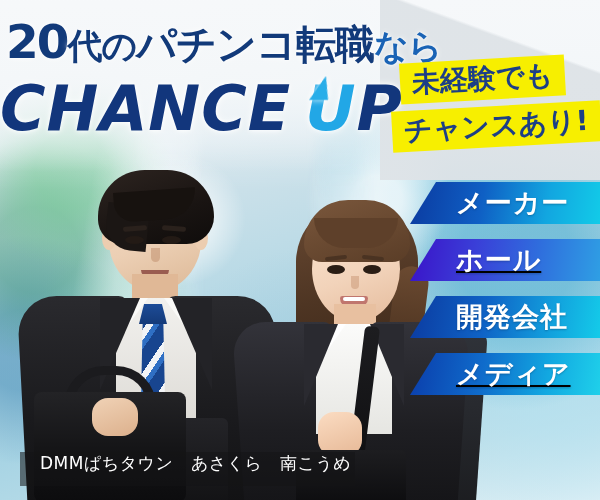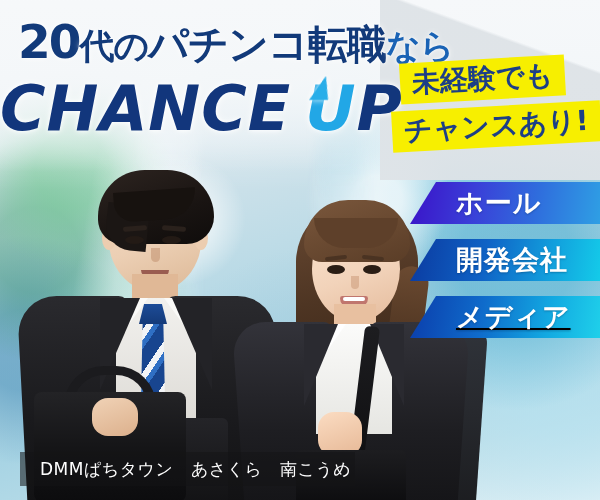--- a/index.html
+++ b/index.html
@@ -46,21 +46,21 @@
   }
   .diag-grey{
     position:absolute;top:-40px;right:-40px;
     width:260px;height:220px;
     background:linear-gradient(200deg,rgba(255,255,255,0) 40%,rgba(222,227,231,.95) 41%);
     transform:rotate(0deg);
   }
 
   
   .headline{
-    position:absolute;left:18px;top:14px;
+    position:absolute;left:6px;top:14px;
     white-space:nowrap;
     font-family:"DejaVu Sans","Liberation Sans",sans-serif;
     font-weight:700;
     font-size:40px;
     letter-spacing:-1px;
     color:#123a7a;
     text-shadow:0 0 3px rgba(255,255,255,.95),0 0 7px rgba(255,255,255,.8);
   }
   .headline .num{font-size:47px;letter-spacing:-2px;}
   .headline .small{font-size:35px;}
@@ -257,32 +257,32 @@
     clip-path:polygon(26px 0,100% 0,100% 100%,0 100%);
     box-shadow:0 1px 3px rgba(0,0,0,.22);
   }
   .bar span{
     font-family:"DejaVu Sans","Liberation Sans",sans-serif;
     font-weight:700;font-size:27px;color:#fff;
     letter-spacing:1px;white-space:nowrap;
     text-shadow:0 1px 2px rgba(0,40,80,.35);
   }
   .bar.b1{background:linear-gradient(100deg,#0b3aa0 0%,#0f5fc4 38%,#12a6e0 72%,#12cbe8 100%);}
-  .bar.b2{background:linear-gradient(100deg,#3a12c8 0%,#3a3fd8 34%,#2f6ddd 66%,#2f9fe4 100%);}
+  .bar.b2{background:linear-gradient(100deg,#3a12c8 0%,#3a3fd8 34%,#2f6ddd 66%,#2f9fe4 100%);text-decoration:underline;}
   .bar.b3{background:linear-gradient(100deg,#0b3aa0 0%,#0f63c6 40%,#12a0dd 74%,#14cbe9 100%);}
   .bar.b4{background:linear-gradient(100deg,#7a0fd8 0%,#5a22d6 30%,#2f53dd 62%,#1f8ce2 100%);}
   .bar.b5{background:linear-gradient(100deg,#0b3dab 0%,#0f6bcb 38%,#12a8e1 72%,#1fd0ea 100%);text-decoration:underline;}
   .bar.b5{margin-bottom:0;}
 
   
   .caption{
     position:absolute;left:20px;top:452px;
     height:34px;width:335px;
     background:rgba(20,20,22,.55);
-    display:flex;align-items:center;
+    display:flex;align-items:flex-start;
     padding-left:20px;
     box-sizing:border-box;
   }
   .caption span{
     font-family:"DejaVu Sans","Liberation Sans",sans-serif;
     font-size:17px;color:#fff;white-space:nowrap;letter-spacing:.5px;
   }
 </style>
 </head>
 <body>
@@ -357,20 +357,23 @@
 
   <div class="headline"><span class="num">20</span><span class="small">代の</span><span>パチンコ転職</span><span class="tail">なら</span></div>
 
   <div class="logo"><span>CHANCE</span><span class="up"><span class="u">U</span><span class="p">P</span></span></div>
   <div class="arrow"></div>
 
   <div class="badge" id="badge1">未経験でも</div>
   <div class="badge" id="badge2">チャンスあり!</div>
 
   <div class="bars">
+    <div class="bar b1">
+        <span>メーカー</span>
+      </div>
     <div class="bar b2">
         <span>ホール</span>
       </div>
     <div class="bar b3">
         <span>開発会社</span>
       </div>
     <div class="bar b5">
         <span>メディア</span>
       </div>
   </div>

